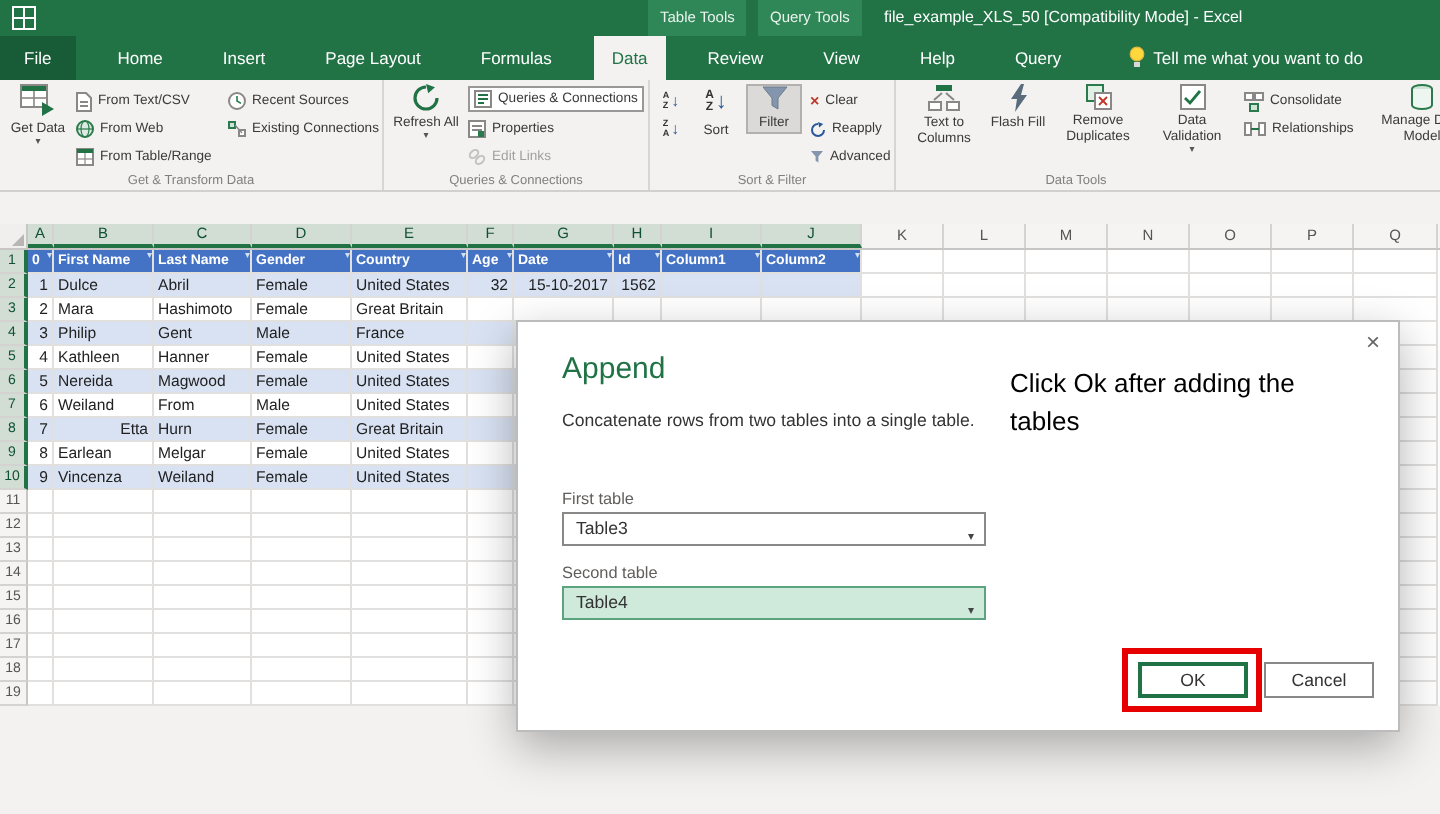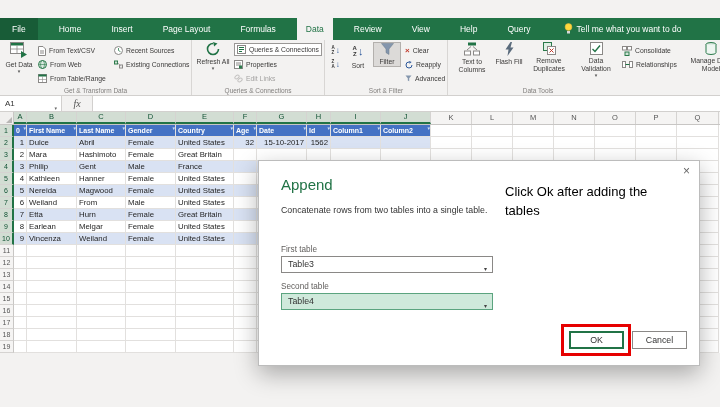--- a/index.html
+++ b/index.html
@@ -85,20 +85,30 @@
 
   
   #red-rect { position:absolute; left:561px; top:324px; width:70px; height:32px; border:3px solid #e60000; z-index:30; }
   #note { position:absolute; left:505px; top:183px; width:180px; font-size:13px; color:#000; line-height:1.45; z-index:30; }
 </style>
 </head>
 <body>
 
 <div id="screen">
 
+  <div id="titlebar">
+    <svg id="qat-icon" width="12" height="12" viewBox="0 0 12 12">
+        <rect x="0.5" y="0.5" width="11" height="11" fill="none" stroke="#ffffff" stroke-width="1"></rect>
+        <line x1="0.5" y1="6" x2="11.5" y2="6" stroke="#fff"></line>
+        <line x1="6" y1="0.5" x2="6" y2="11.5" stroke="#fff"></line>
+      </svg>
+    <span class="ctx-chip" id="chip-table-tools">Table Tools</span>
+    <span class="ctx-chip" id="chip-query-tools">Query Tools</span>
+    <span id="fname">file_example_XLS_50  [Compatibility Mode] - Excel</span>
+  </div>
 
   <div id="tabrow">
     <span class="rtab file">File</span>
     <span class="rtab">Home</span>
     <span class="rtab">Insert</span>
     <span class="rtab">Page Layout</span>
     <span class="rtab">Formulas</span>
     <span class="rtab active">Data</span>
     <span class="rtab">Review</span>
     <span class="rtab">View</span>
@@ -312,30 +322,20 @@
         <svg width="12" height="13" viewBox="0 0 12 13">
             <ellipse cx="6" cy="2.5" rx="5" ry="2" fill="#cfe3d6" stroke="#2b7a4b"></ellipse>
             <path d="M1 2.5 v8 a5 2 0 0 0 10 0 v-8" fill="#eef6f1" stroke="#2b7a4b"></path>
           </svg>
         <span class="cap">Manage Data Model</span>
       </div>
       <div class="glabel" style="width:180px;right:auto">Data Tools</div>
     </div>
   </div>
 
-  <div id="fbar">
-    <div id="namebox">
-      <span>A1</span>
-      <span class="nb-caret">▾</span>
-    </div>
-    <div id="fxzone">
-      <span id="fx">fx</span>
-    </div>
-    <div id="finput"></div>
-  </div>
 
   <div id="colrow">
     <div id="corner"></div>
   <div class="colh hl" style="width: 13px;">A</div>
       <div class="colh hl" style="width: 50px;">B</div>
       <div class="colh hl" style="width: 49px;">C</div>
       <div class="colh hl" style="width: 50px;">D</div>
       <div class="colh hl" style="width: 58px;">E</div>
       <div class="colh hl" style="width: 23px;">F</div>
       <div class="colh hl" style="width: 50px;">G</div>
@@ -487,21 +487,21 @@
         <div class="cell" style="width: 41px;"></div>
         <div class="cell" style="width: 41px;"></div>
         <div class="cell" style="width: 41px;"></div>
         <div class="cell" style="width: 41px;"></div>
         <div class="cell" style="width: 41px;"></div>
         <div class="cell" style="width: 42px;"></div>
       </div>
       <div class="grow">
         <div class="rowh hl">8</div>
         <div class="cell band num" style="width: 13px;">7</div>
-        <div class="cell band" style="width: 50px;">Etta</div>
+        <div class="cell band" style="width: 50px; text-align: right;">Etta</div>
         <div class="cell band" style="width: 49px;">Hurn</div>
         <div class="cell band" style="width: 50px;">Female</div>
         <div class="cell band" style="width: 58px;">Great Britain</div>
         <div class="cell band num" style="width: 23px;"></div>
         <div class="cell band num" style="width: 50px;"></div>
         <div class="cell band num" style="width: 24px;"></div>
         <div class="cell band" style="width: 50px;"></div>
         <div class="cell band" style="width: 50px;"></div>
         <div class="cell" style="width: 41px;"></div>
         <div class="cell" style="width: 41px;"></div>

